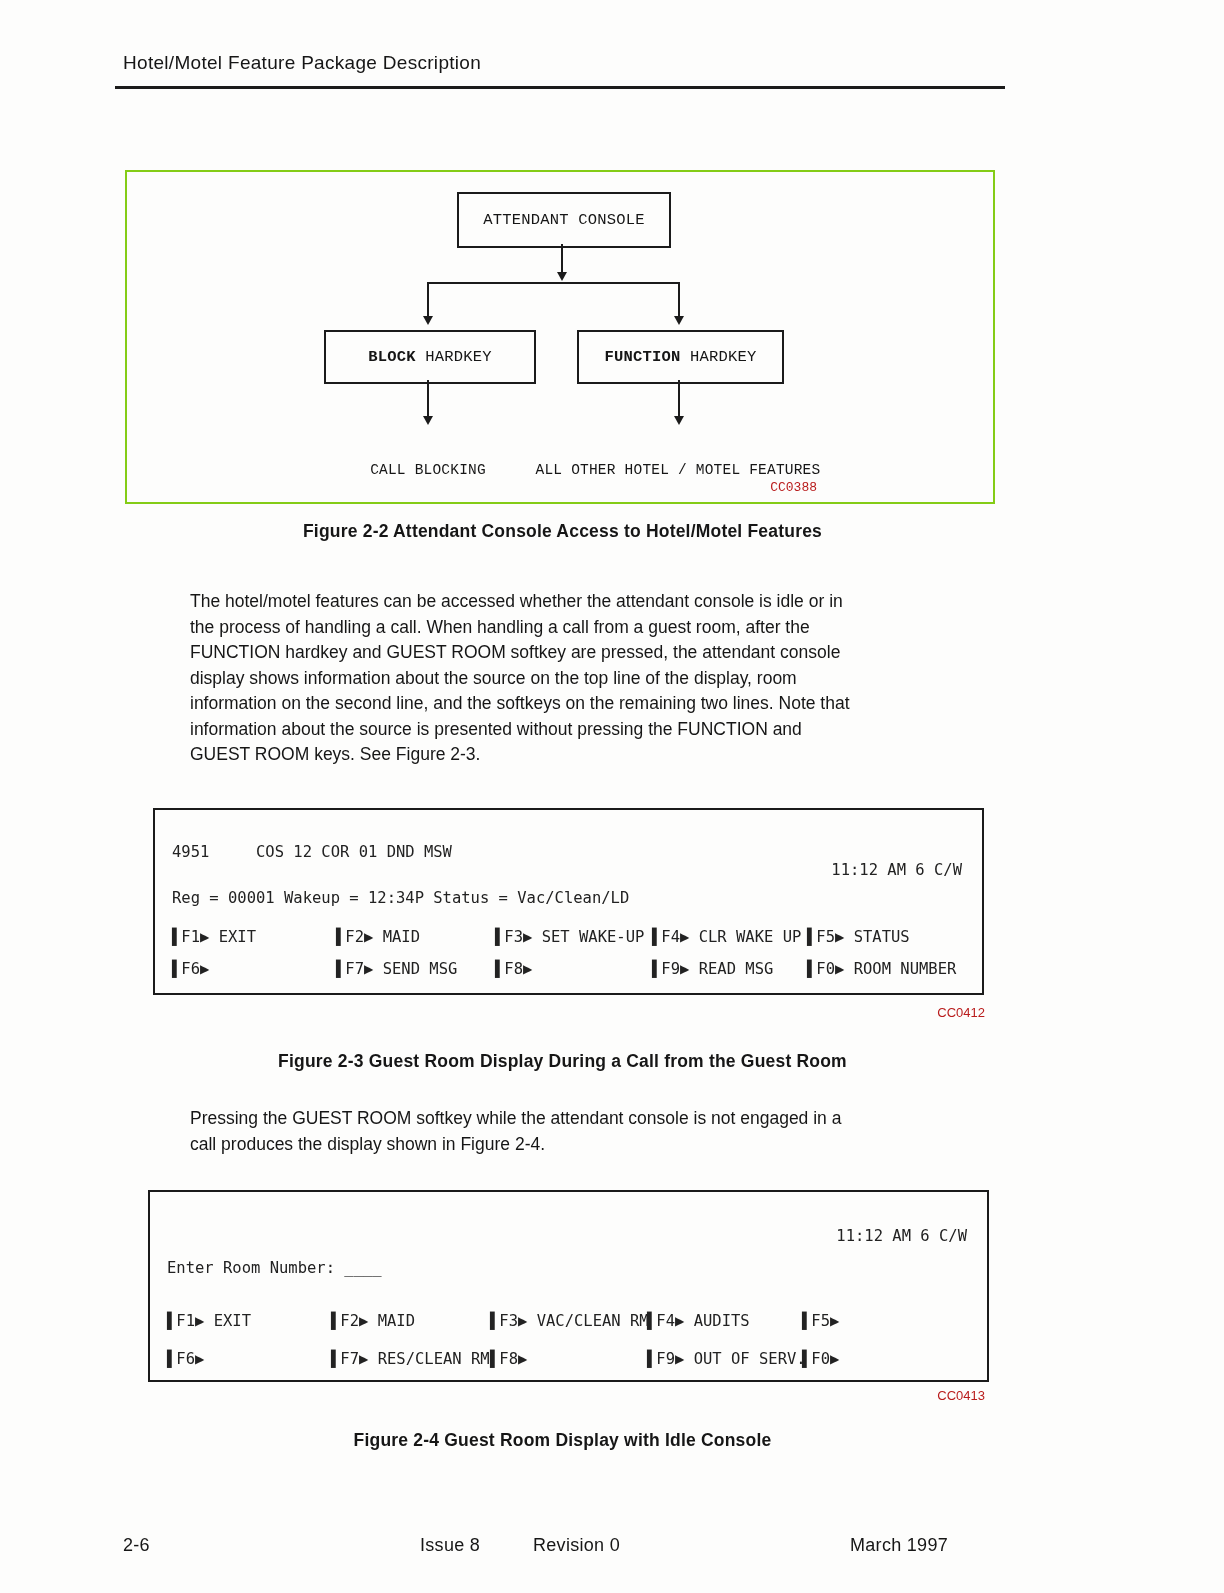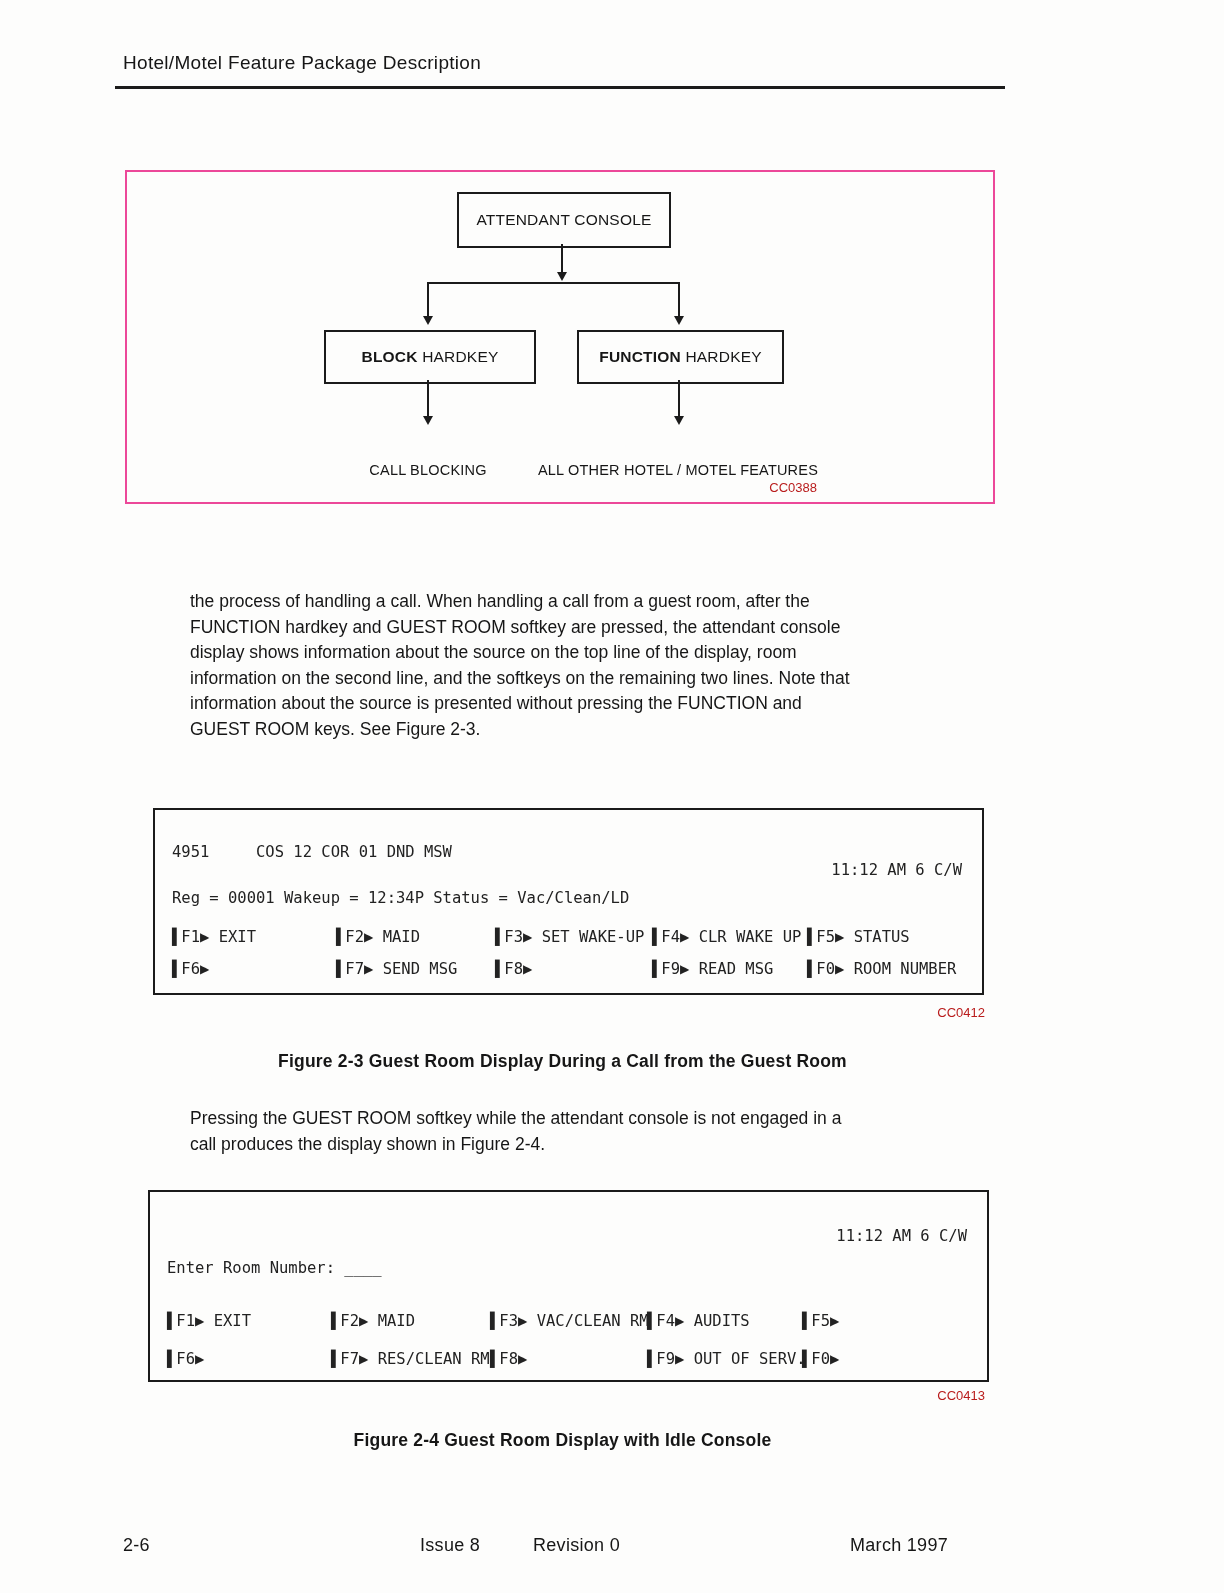--- a/index.html
+++ b/index.html
@@ -12,21 +12,21 @@
     font-family:"Liberation Sans", sans-serif;
     overflow:hidden;
   }
   .abs{position:absolute;}
 
   
   .doc-title{left:123px;top:52px;font-size:19px;letter-spacing:.3px;}
   .head-rule{left:115px;top:86px;width:890px;height:3px;background:#1b1b1b;}
 
   
-  .diagram{left:125px;top:170px;width:866px;height:330px;border:2px solid #ec4899;background:#fdfdfc;}
+  .diagram{left:125px;top:170px;width:866px;height:330px;border:2px solid #84cc16;background:#fdfdfc;font-family:Liberation Mono, monospace;}
   .node{position:absolute;border:2px solid #1b1b1b;display:flex;align-items:center;justify-content:center;
         font-size:15.5px;letter-spacing:.2px;background:#fdfdfc;white-space:nowrap;}
   .vline{position:absolute;width:2px;background:#1b1b1b;}
   .hline{position:absolute;height:2px;background:#1b1b1b;}
   .arrow-down{position:absolute;width:0;height:0;border-left:5px solid transparent;
               border-right:5px solid transparent;border-top:9px solid #1b1b1b;}
   .leaf-label{position:absolute;font-size:14.5px;text-align:center;white-space:nowrap;letter-spacing:.2px;margin-top:28px;}
   .fig-code{position:absolute;font-size:13px;color:#b91c1c;}
 
   
@@ -79,22 +79,24 @@
     <div class="arrow-down" style="left:296px;top:244px;"></div>
     <div class="vline" style="left:551px;top:208px;height:36px;"></div>
     <div class="arrow-down" style="left:547px;top:244px;"></div>
 
     <div class="leaf-label" style="left:201px;top:262px;width:200px;">CALL BLOCKING</div>
     <div class="leaf-label" style="left:401px;top:262px;width:300px;">ALL OTHER HOTEL / MOTEL FEATURES</div>
 
     <div class="fig-code" style="left:560px;top:308px;width:130px;text-align:right;">CC0388</div>
   </div>
 
+  <div class="abs caption" style="top:521px;">Figure 2-2  Attendant Console Access to Hotel/Motel Features</div>
 
   <div class="abs bodytext" style="top:589px;">
+    <div>The hotel/motel features can be accessed whether the attendant console is idle or in</div>
     <div>the process of handling a call. When handling a call from a guest room, after the</div>
     <div>FUNCTION hardkey and GUEST ROOM softkey are pressed, the attendant console</div>
     <div>display shows information about the source on the top line of the display, room</div>
     <div>information on the second line, and the softkeys on the remaining two lines. Note that</div>
     <div>information about the source is presented without pressing the FUNCTION and</div>
     <div>GUEST ROOM keys. See Figure 2-3.</div>
   </div>
 
   <div class="abs crt" style="left:153px;top:808px;width:827px;height:183px;">
     <div class="row" style="top:15px;">

